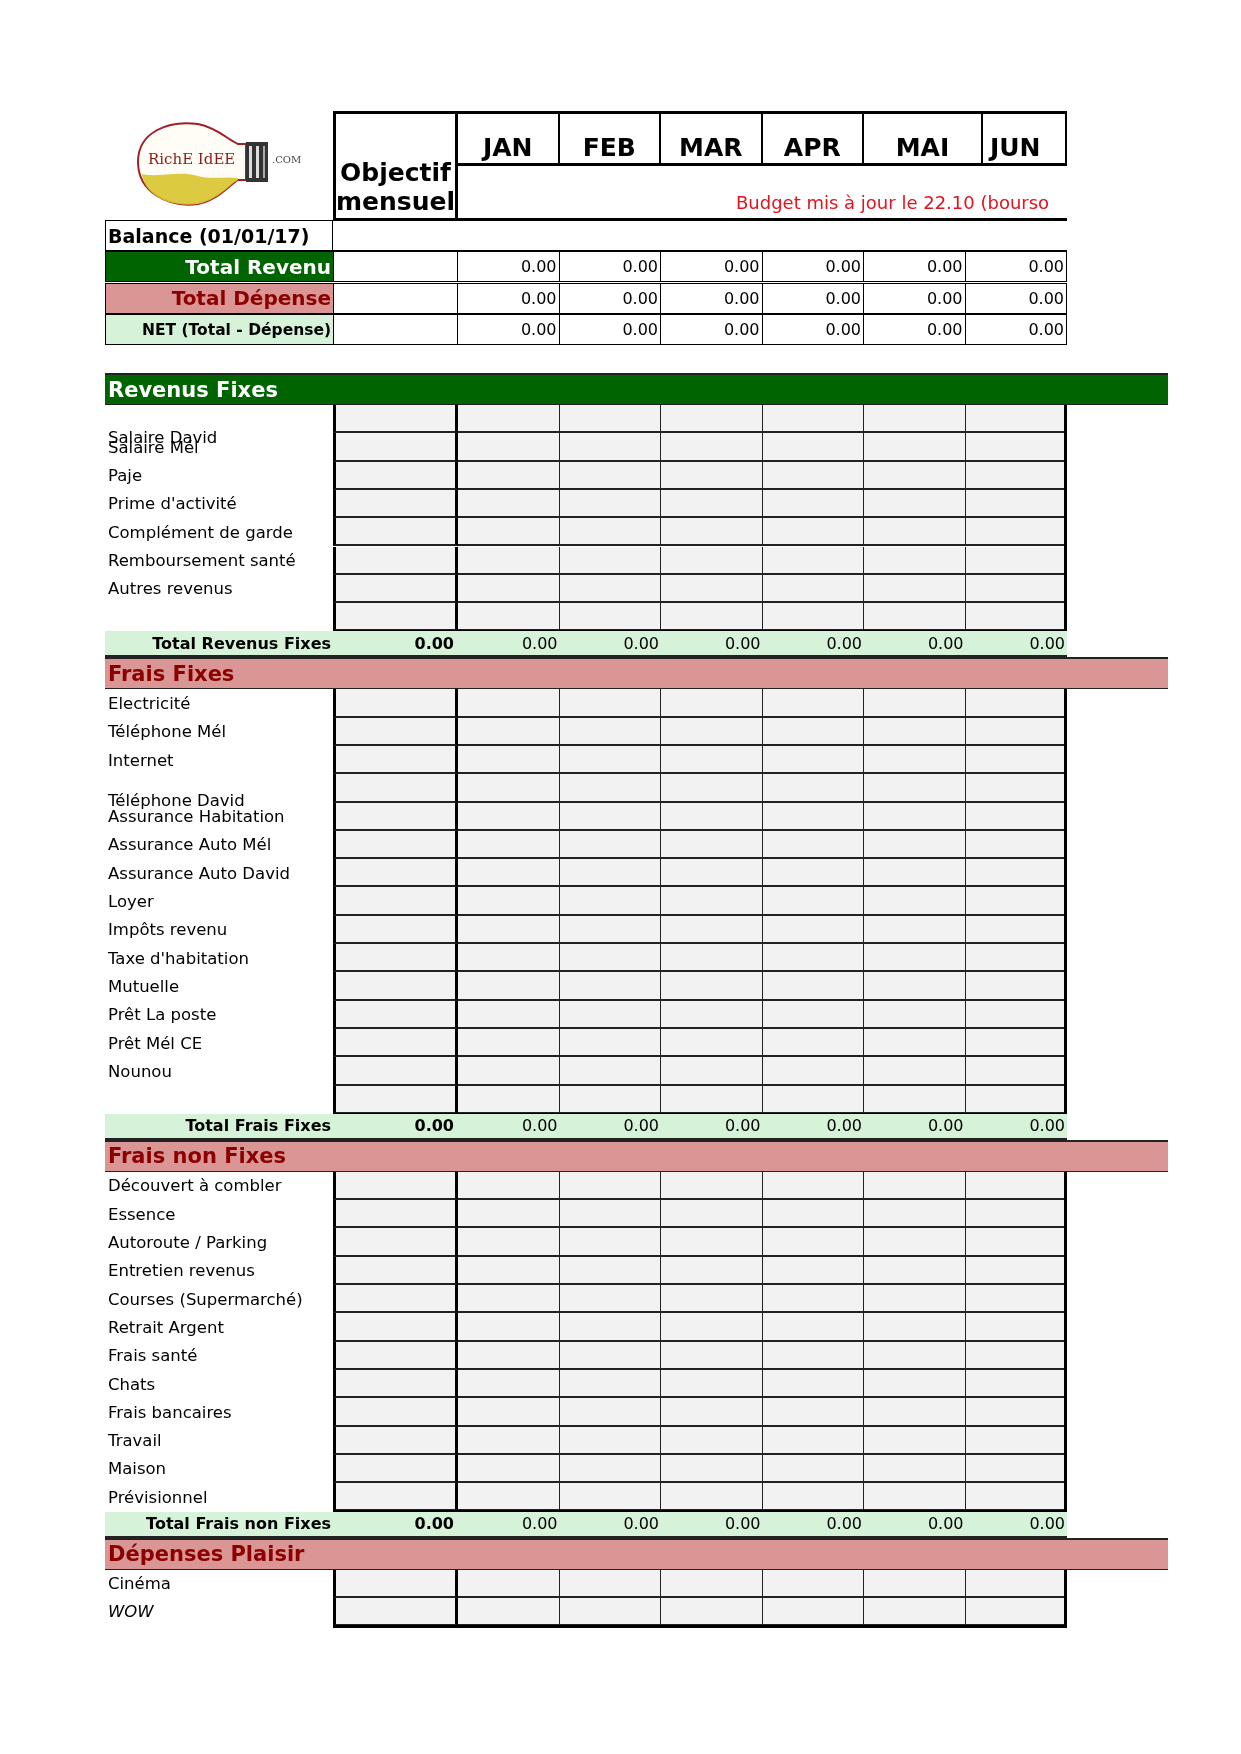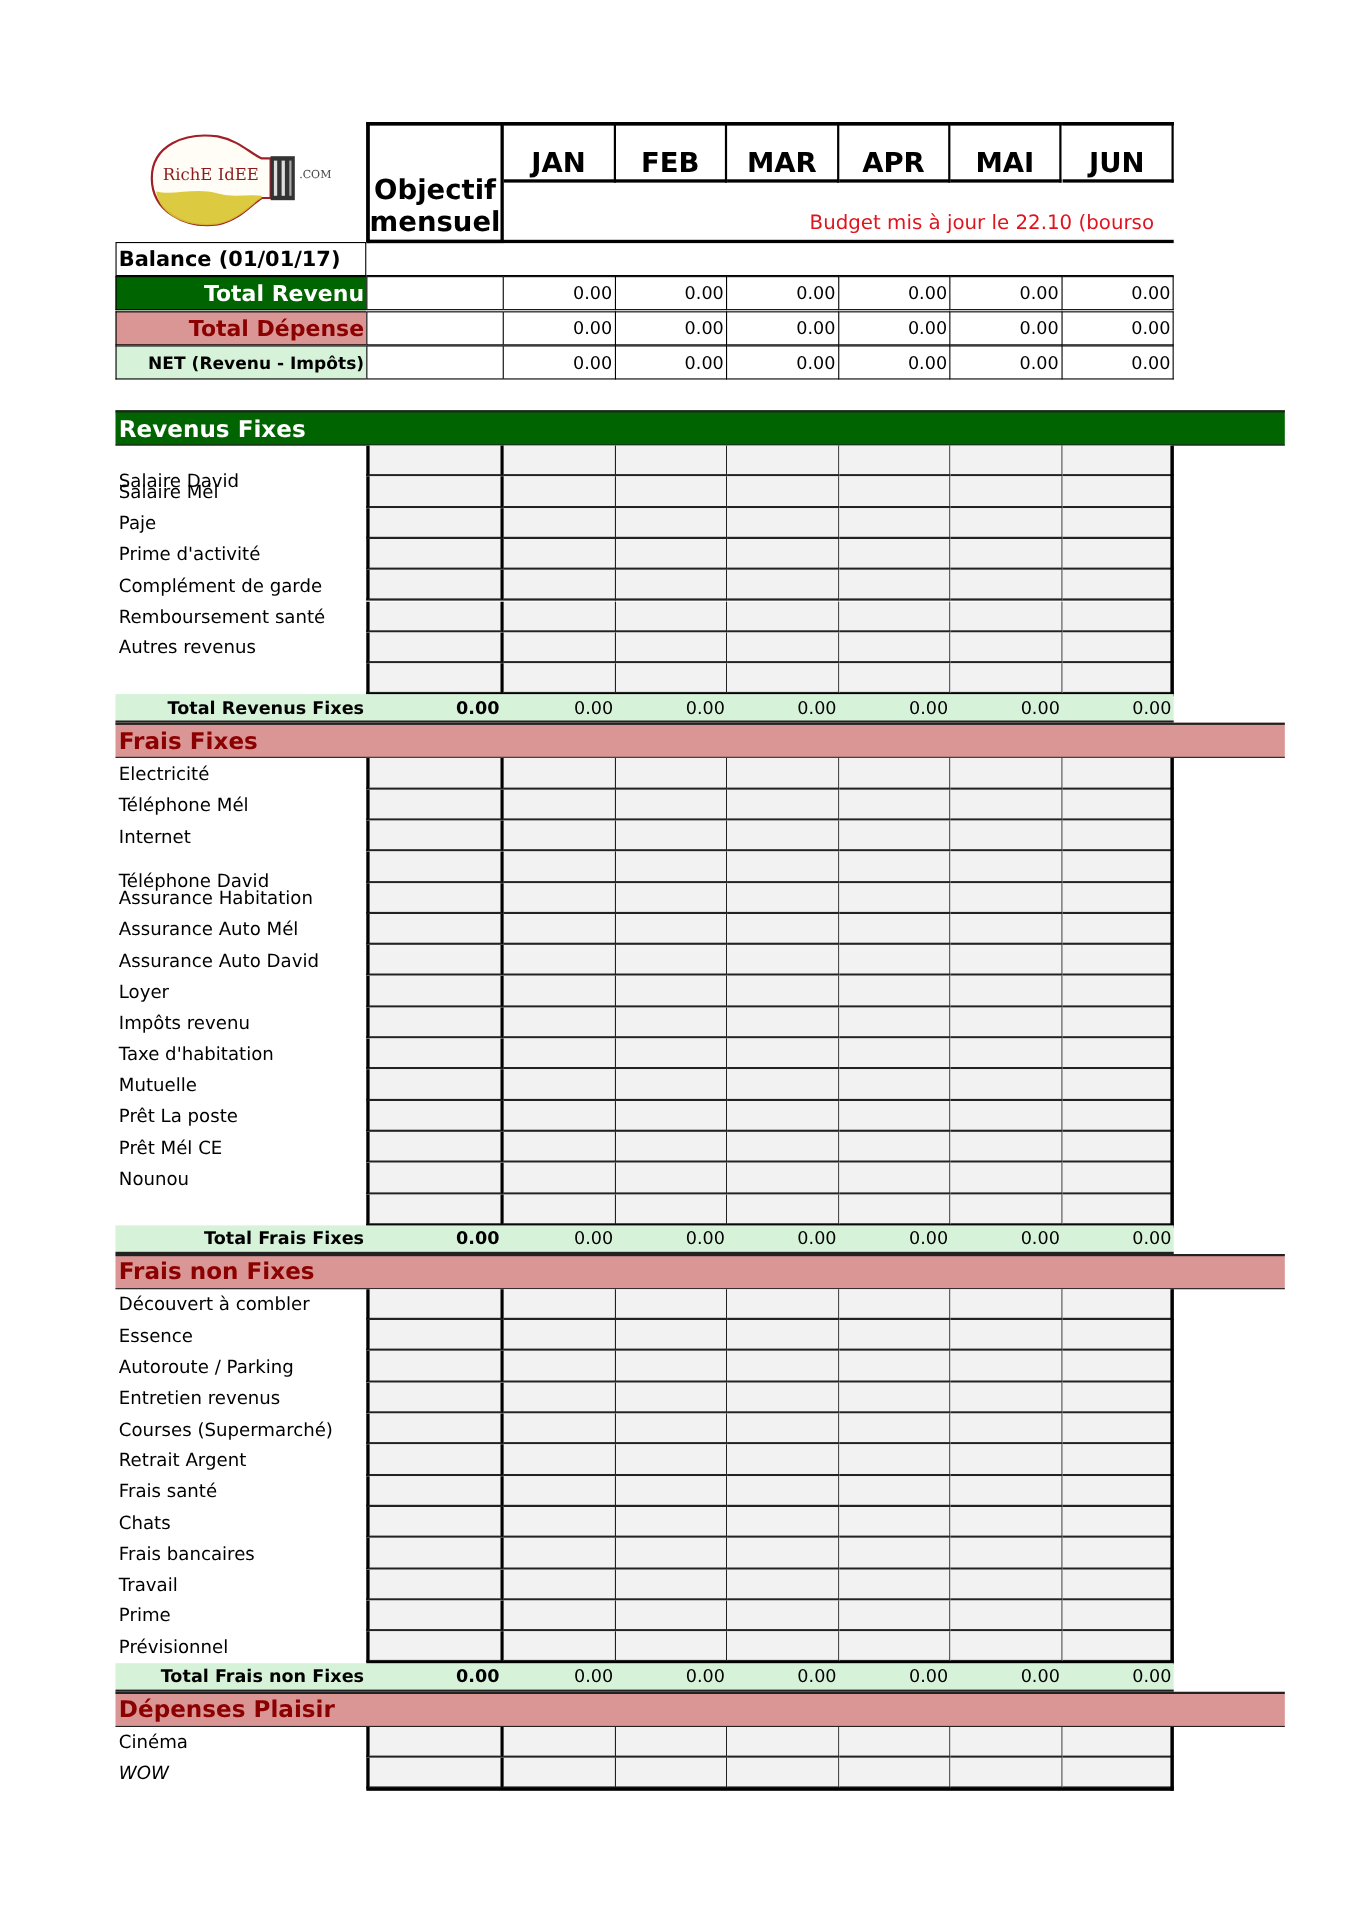--- a/index.html
+++ b/index.html
@@ -66,21 +66,21 @@
   <span class="abs" style="left:154px;top:42px;font-family:'DejaVu Serif',serif;font-size:10px;color:#444;">.COM</span>
 </div>
 
 <div id="hdr-box" class="abs"></div>
 <div id="obj-cell" class="abs">Objectif mensuel</div>
 <div id="month-headers">
     <div class="abs month-h" style="left: 458px; width: 101.5px;">JAN</div>
     <div class="abs month-h" style="left: 559.5px; width: 101.5px;">FEB</div>
     <div class="abs month-h" style="left: 661px; width: 101.5px;">MAR</div>
     <div class="abs month-h" style="left: 762.5px; width: 101.5px;">APR</div>
-    <div class="abs month-h" style="left: 864px; width: 101px;">MAI</div>
+    <div class="abs month-h" style="left: 864px; width: 119px;">MAI</div>
     <div class="abs month-h" style="left: 965.5px; width: 101.5px;">JUN</div>
   </div>
 <div id="note" class="abs">Budget mis à jour le 22.10 (bourso</div>
 
 <div class="abs sum-label" style="top:220px; background:#fff; font-size:19px; justify-content:flex-start; padding-left:2px; border-right:1.5px solid #000;">Balance (01/01/17)</div>
 <div class="abs" style="left:333px; top:220px; width:734px; height:31px; border-bottom:1.5px solid #000;"></div>
 
 <div id="summary-rows">
     <div class="abs sum-label" style="top: 251px; background: rgb(0, 100, 0); color: rgb(255, 255, 255); font-size: 20px;">Total Revenu</div>
     <div class="abs sum-cell first" style="left: 333px; width: 125px; top: 251px;"></div>
@@ -91,21 +91,21 @@
     <div class="abs sum-cell" style="left: 864px; width: 101.5px; top: 251px;">0.00</div>
     <div class="abs sum-cell" style="left: 965.5px; width: 101.5px; top: 251px;">0.00</div>
     <div class="abs sum-label" style="top: 282.5px; background: rgb(218, 150, 148); color: rgb(139, 0, 0); font-size: 20px;">Total Dépense</div>
     <div class="abs sum-cell first" style="left: 333px; width: 125px; top: 282.5px;"></div>
     <div class="abs sum-cell" style="left: 458px; width: 101.5px; top: 282.5px;">0.00</div>
     <div class="abs sum-cell" style="left: 559.5px; width: 101.5px; top: 282.5px;">0.00</div>
     <div class="abs sum-cell" style="left: 661px; width: 101.5px; top: 282.5px;">0.00</div>
     <div class="abs sum-cell" style="left: 762.5px; width: 101.5px; top: 282.5px;">0.00</div>
     <div class="abs sum-cell" style="left: 864px; width: 101.5px; top: 282.5px;">0.00</div>
     <div class="abs sum-cell" style="left: 965.5px; width: 101.5px; top: 282.5px;">0.00</div>
-    <div class="abs sum-label" style="top: 314px; background: rgb(214, 242, 217); color: rgb(0, 0, 0); font-size: 15.5px;">NET (Revenu - Impôts)</div>
+    <div class="abs sum-label" style="top: 314px; background: rgb(214, 242, 217); color: rgb(0, 0, 0); font-size: 15.5px;">NET (Total - Dépense)</div>
     <div class="abs sum-cell first" style="left: 333px; width: 125px; top: 314px;"></div>
     <div class="abs sum-cell" style="left: 458px; width: 101.5px; top: 314px;">0.00</div>
     <div class="abs sum-cell" style="left: 559.5px; width: 101.5px; top: 314px;">0.00</div>
     <div class="abs sum-cell" style="left: 661px; width: 101.5px; top: 314px;">0.00</div>
     <div class="abs sum-cell" style="left: 762.5px; width: 101.5px; top: 314px;">0.00</div>
     <div class="abs sum-cell" style="left: 864px; width: 101.5px; top: 314px;">0.00</div>
     <div class="abs sum-cell" style="left: 965.5px; width: 101.5px; top: 314px;">0.00</div>
   </div>
 <div id="sections">
     <div class="abs band green" style="top: 373px;">Revenus Fixes</div>
@@ -370,21 +370,21 @@
     <div class="abs item-label" style="top: 1171.9px;">Découvert à combler</div>
     <div class="abs item-label" style="top: 1200.2px;">Essence</div>
     <div class="abs item-label" style="top: 1228.5px;">Autoroute / Parking</div>
     <div class="abs item-label" style="top: 1256.8px;">Entretien revenus</div>
     <div class="abs item-label" style="top: 1285.1px;">Courses (Supermarché)</div>
     <div class="abs item-label" style="top: 1313.4px;">Retrait Argent</div>
     <div class="abs item-label" style="top: 1341.7px;">Frais santé</div>
     <div class="abs item-label" style="top: 1370px;">Chats</div>
     <div class="abs item-label" style="top: 1398.3px;">Frais bancaires</div>
     <div class="abs item-label" style="top: 1426.6px;">Travail</div>
-    <div class="abs item-label" style="top: 1454.9px;">Prime</div>
+    <div class="abs item-label" style="top: 1454.9px;">Maison</div>
     <div class="abs item-label" style="top: 1483.2px;">Prévisionnel</div>
     <div class="abs grid" style="top: 1171.9px; height: 339.6px;">
       <div class="grid-row" style="top: 0px;">
         <div class="gcell obj" style="left: 0px; width: 125px;"></div>
         <div class="gcell" style="left: 125px; width: 101.5px;"></div>
         <div class="gcell" style="left: 226.5px; width: 101.5px;"></div>
         <div class="gcell" style="left: 328px; width: 101.5px;"></div>
         <div class="gcell" style="left: 429.5px; width: 101.5px;"></div>
         <div class="gcell" style="left: 531px; width: 101.5px;"></div>
         <div class="gcell" style="left: 632.5px; width: 101.5px;"></div>

